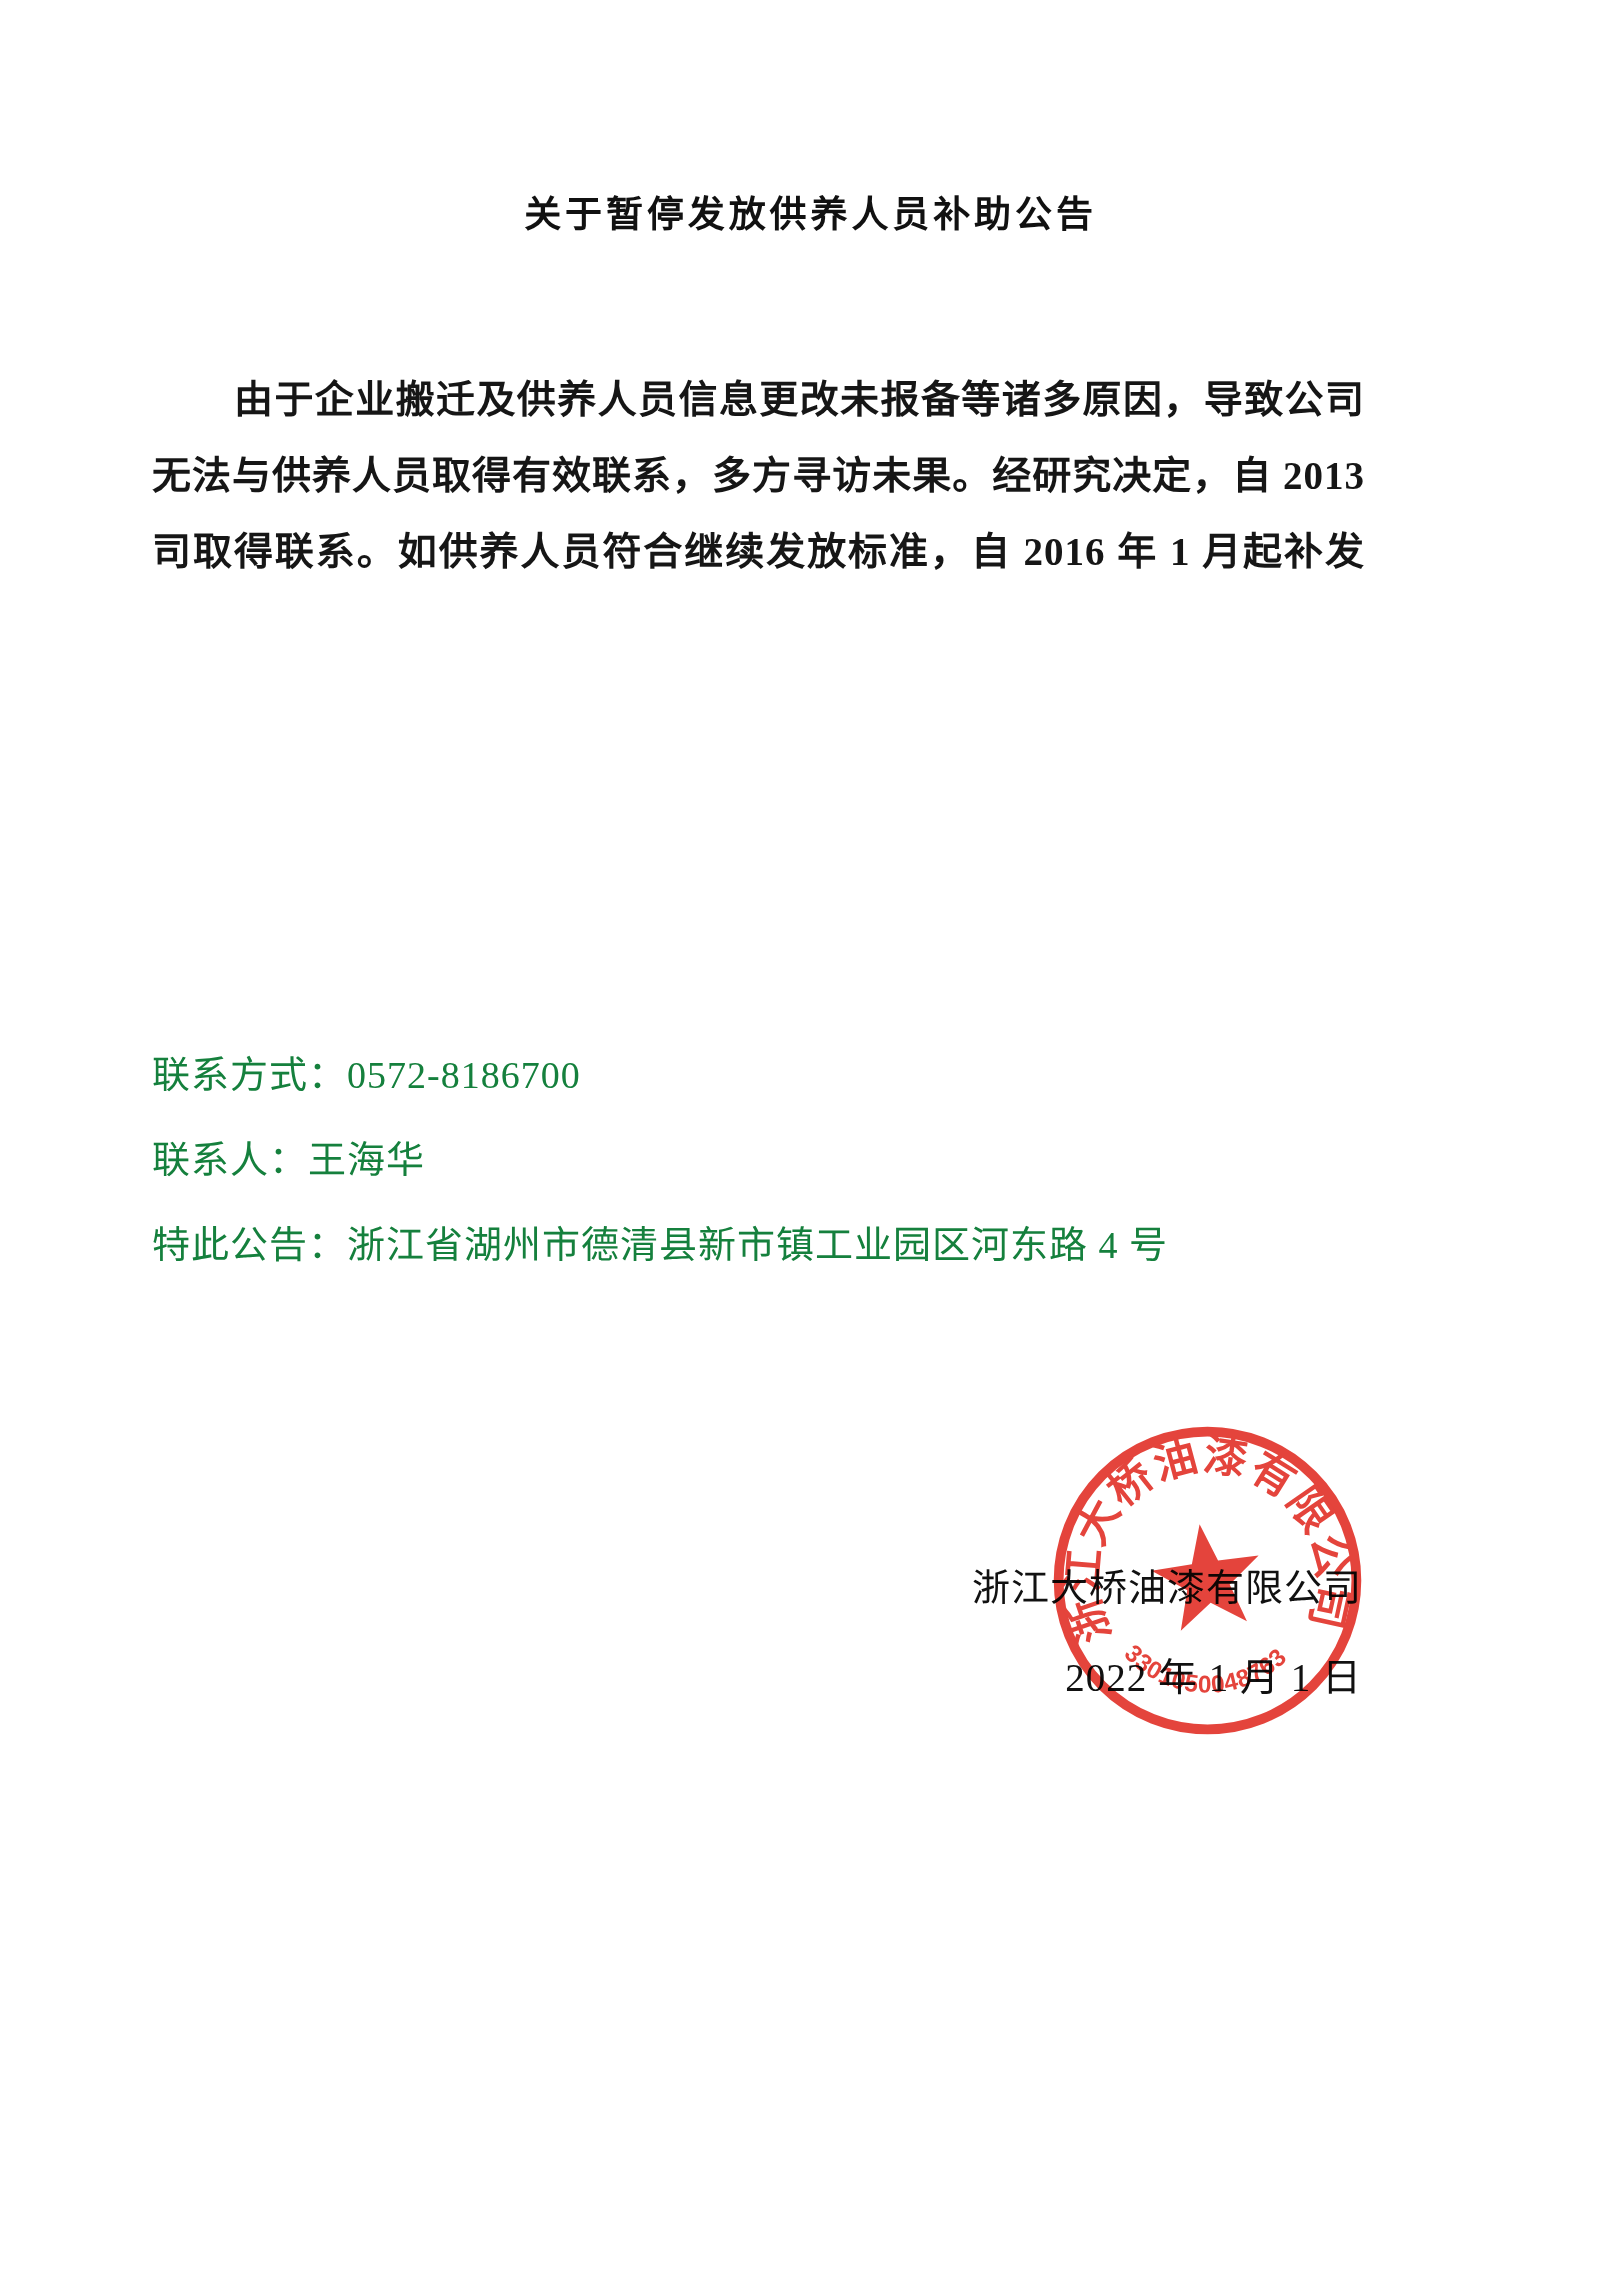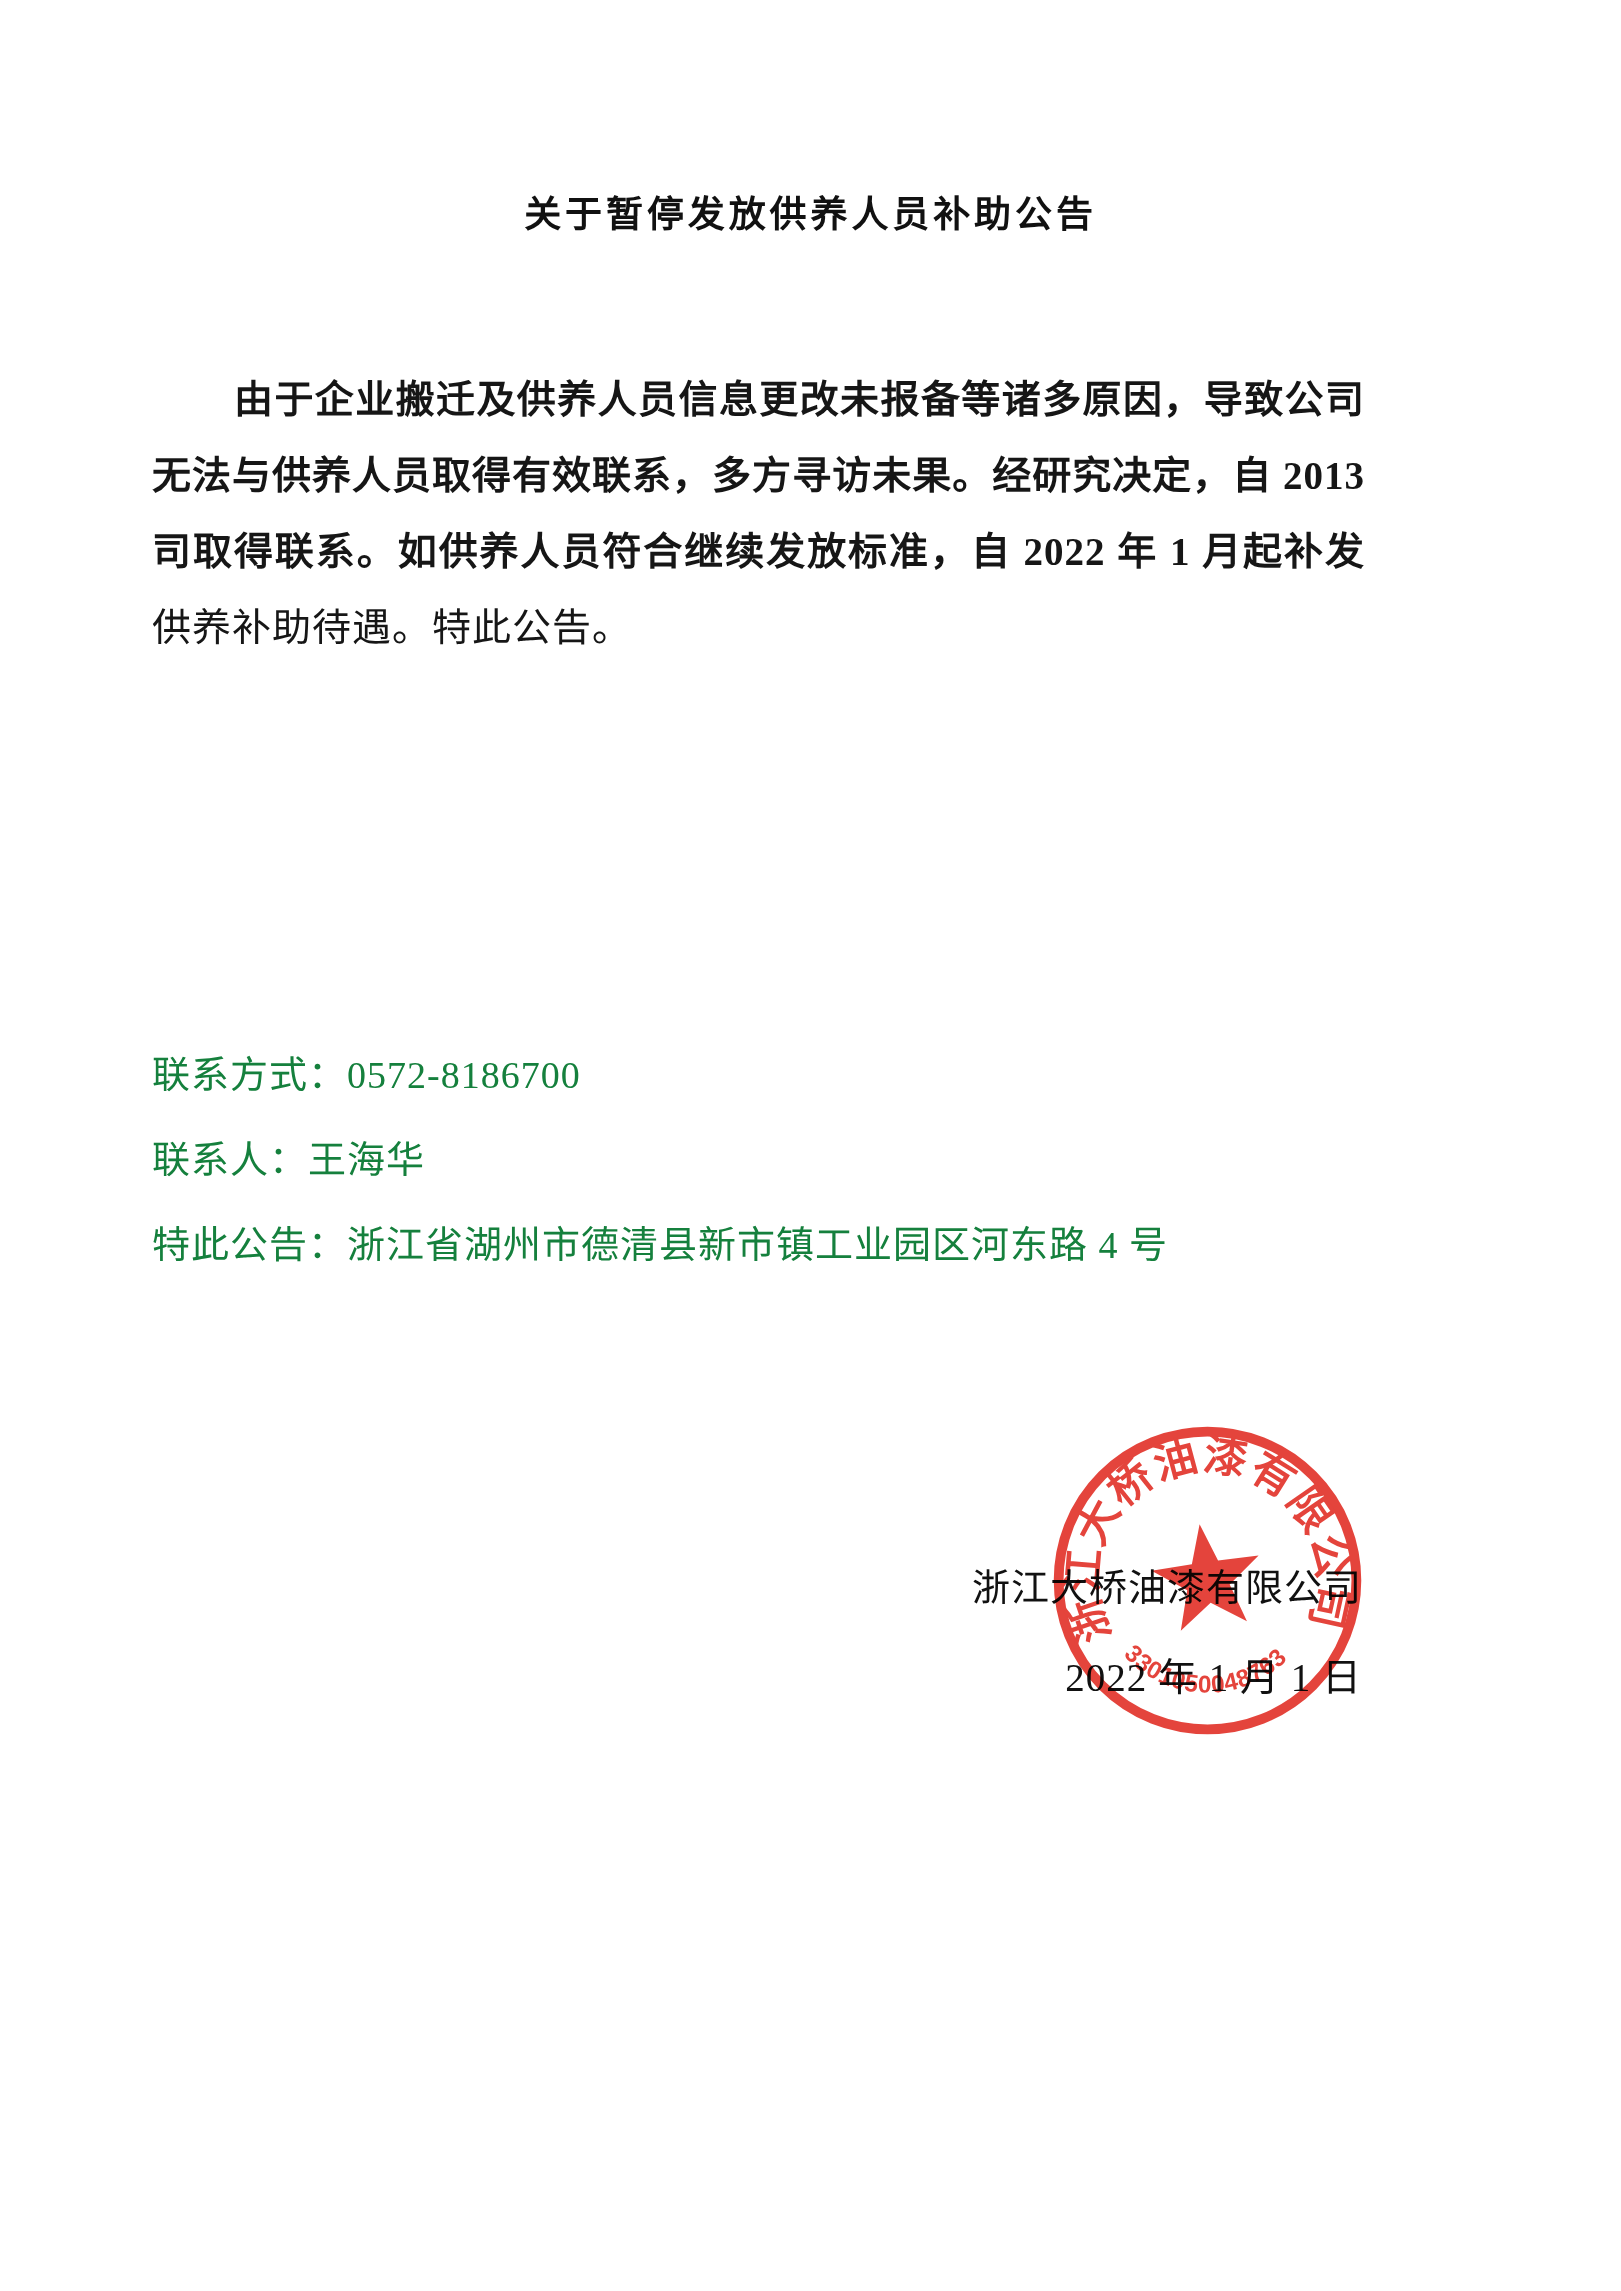--- a/index.html
+++ b/index.html
@@ -121,22 +121,21 @@
 </head>
 <body>
 
 <div class="page">
 
   <div class="doc-title">关于暂停发放供养人员补助公告</div>
 
   <div class="body-text">
     <div class="para-line fill indent">由于企业搬迁及供养人员信息更改未报备等诸多原因，导致公司</div>
     <div class="para-line fill">无法与供养人员取得有效联系，多方寻访未果。经研究决定，自 2013</div>
-    <div class="para-line fill">司取得联系。如供养人员符合继续发放标准，自 2022 年 1 月起补发</div>
-    <div class="para-line">供养补助待遇。特此公告。</div>
+    <div class="para-line fill">司取得联系。如供养人员符合继续发放标准，自 2016 年 1 月起补发</div>
   </div>
 
   <div class="contact-block">
     <div class="contact-line">
       <span>联系方式：</span><span>0572-8186700</span>
     </div>
     <div class="contact-line">
       <span>联系人：</span><span>王海华</span>
     </div>
     <div class="contact-line">

